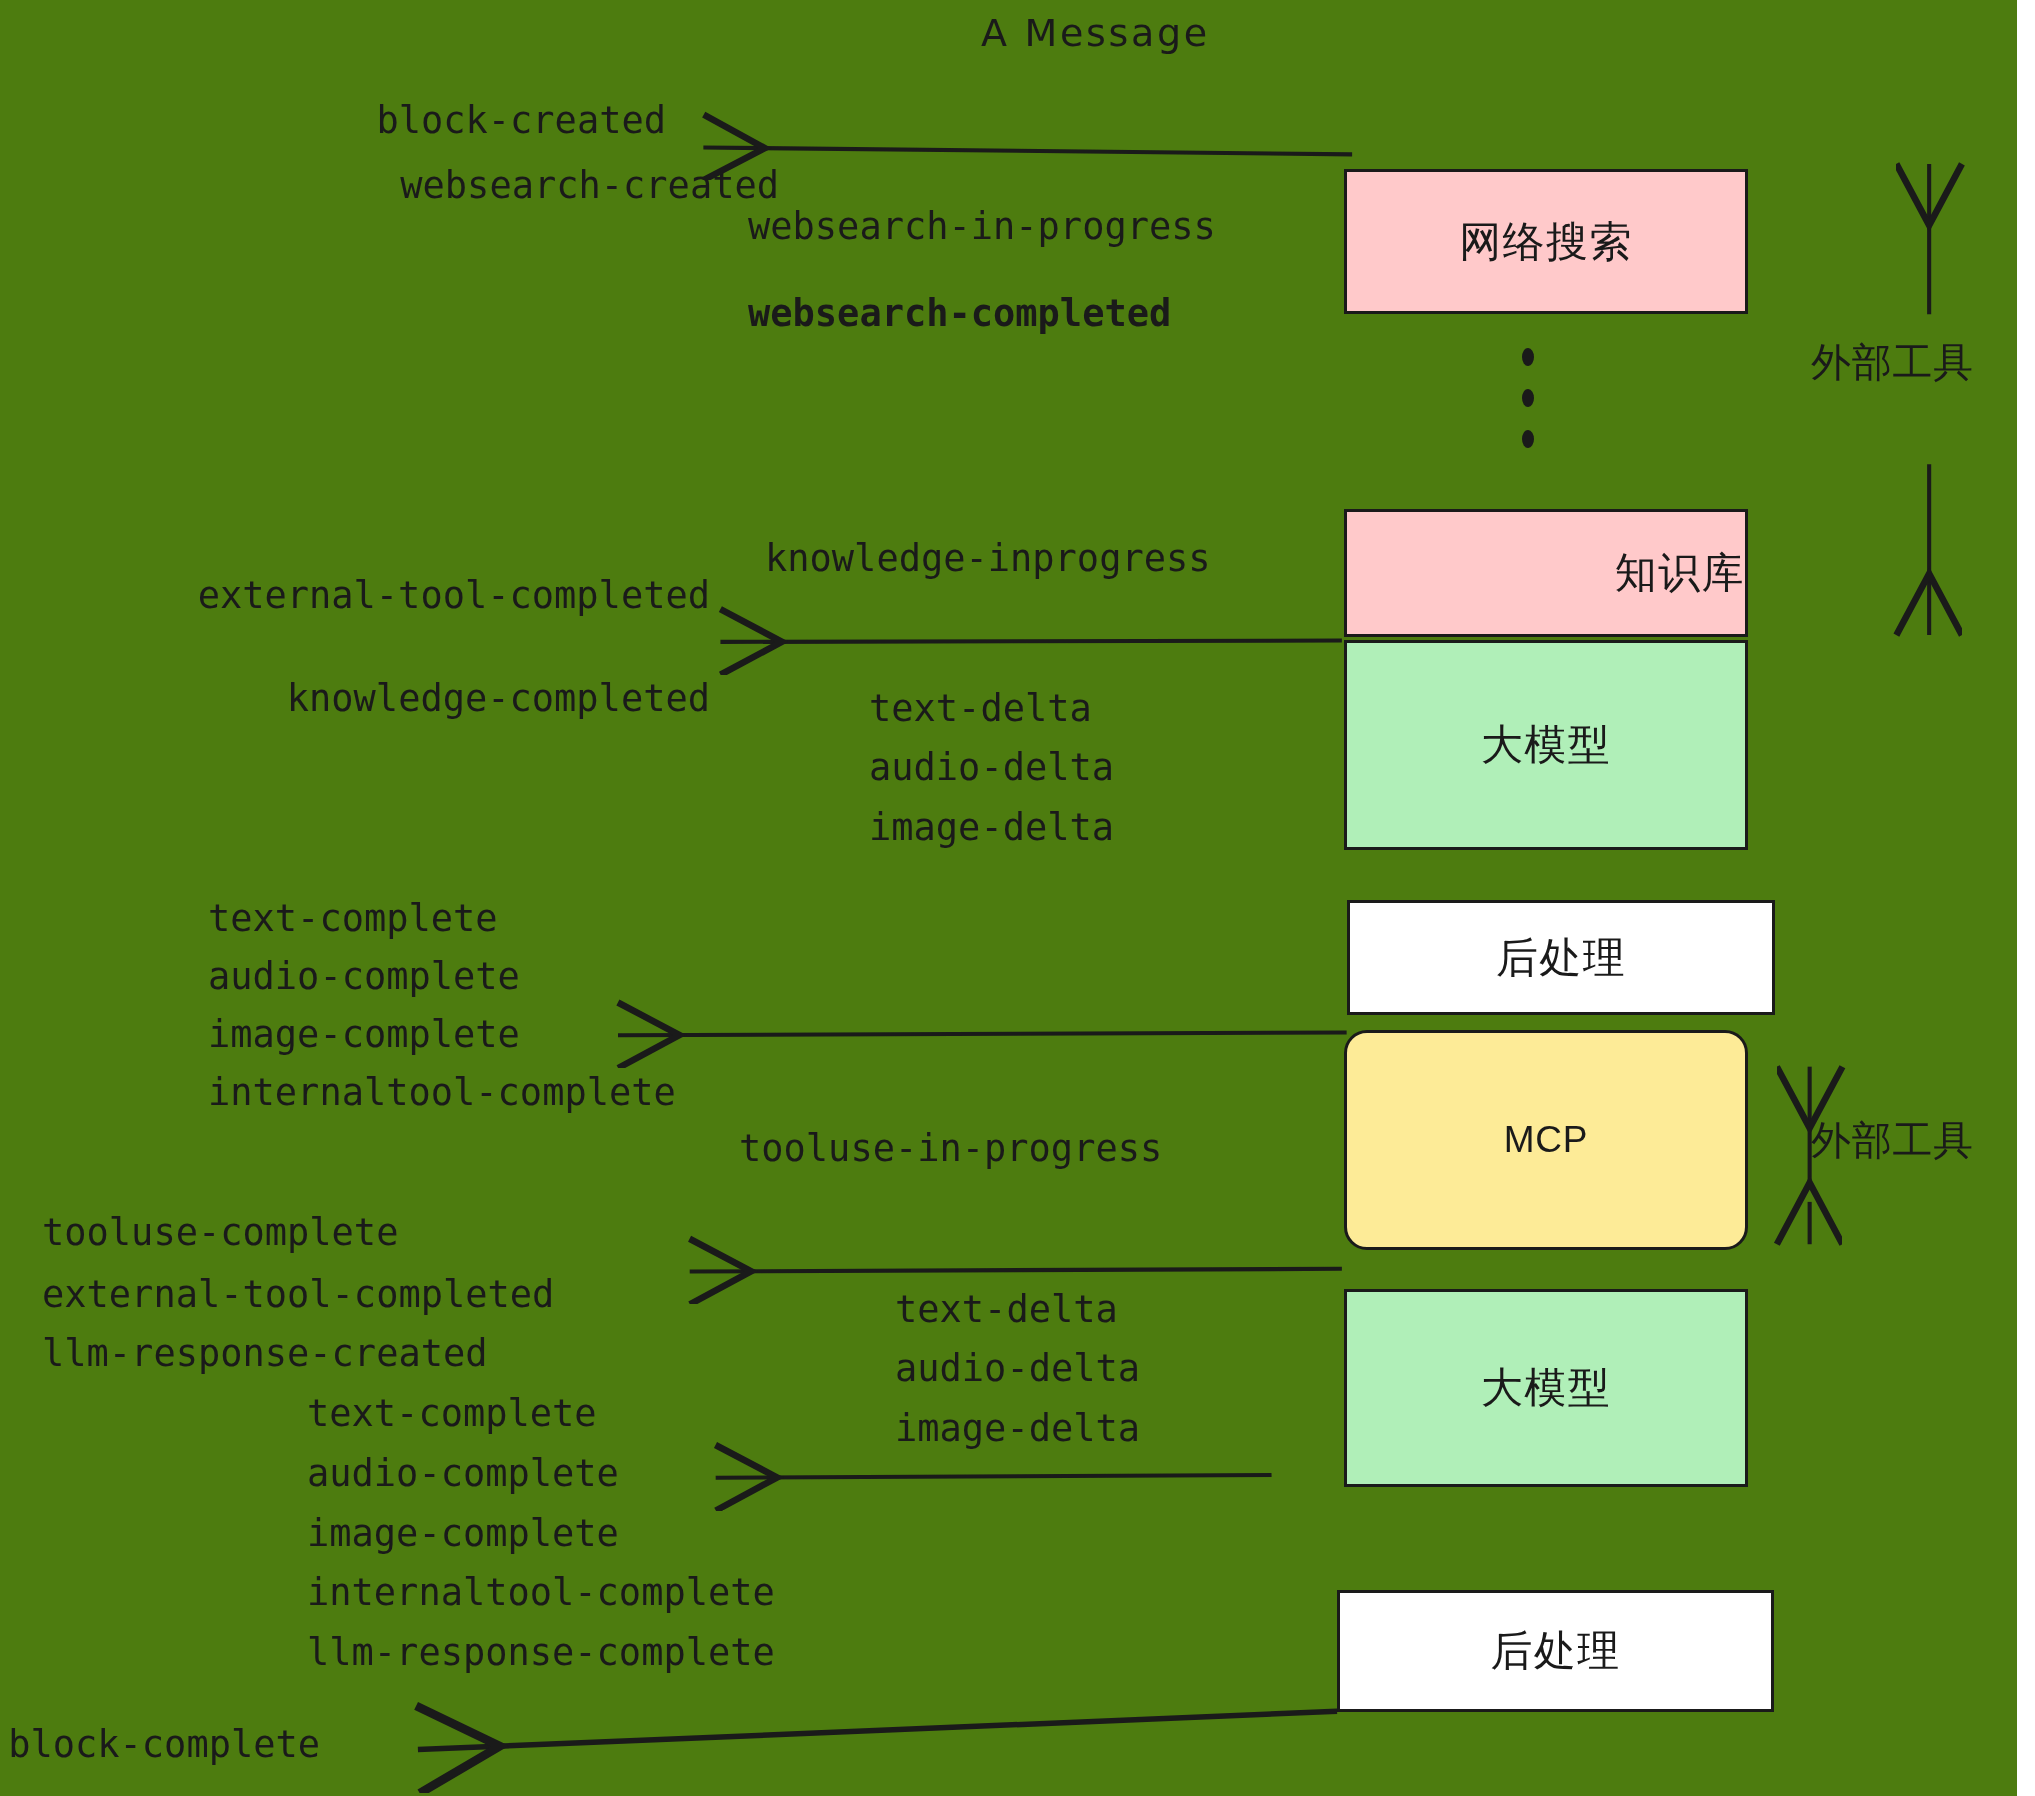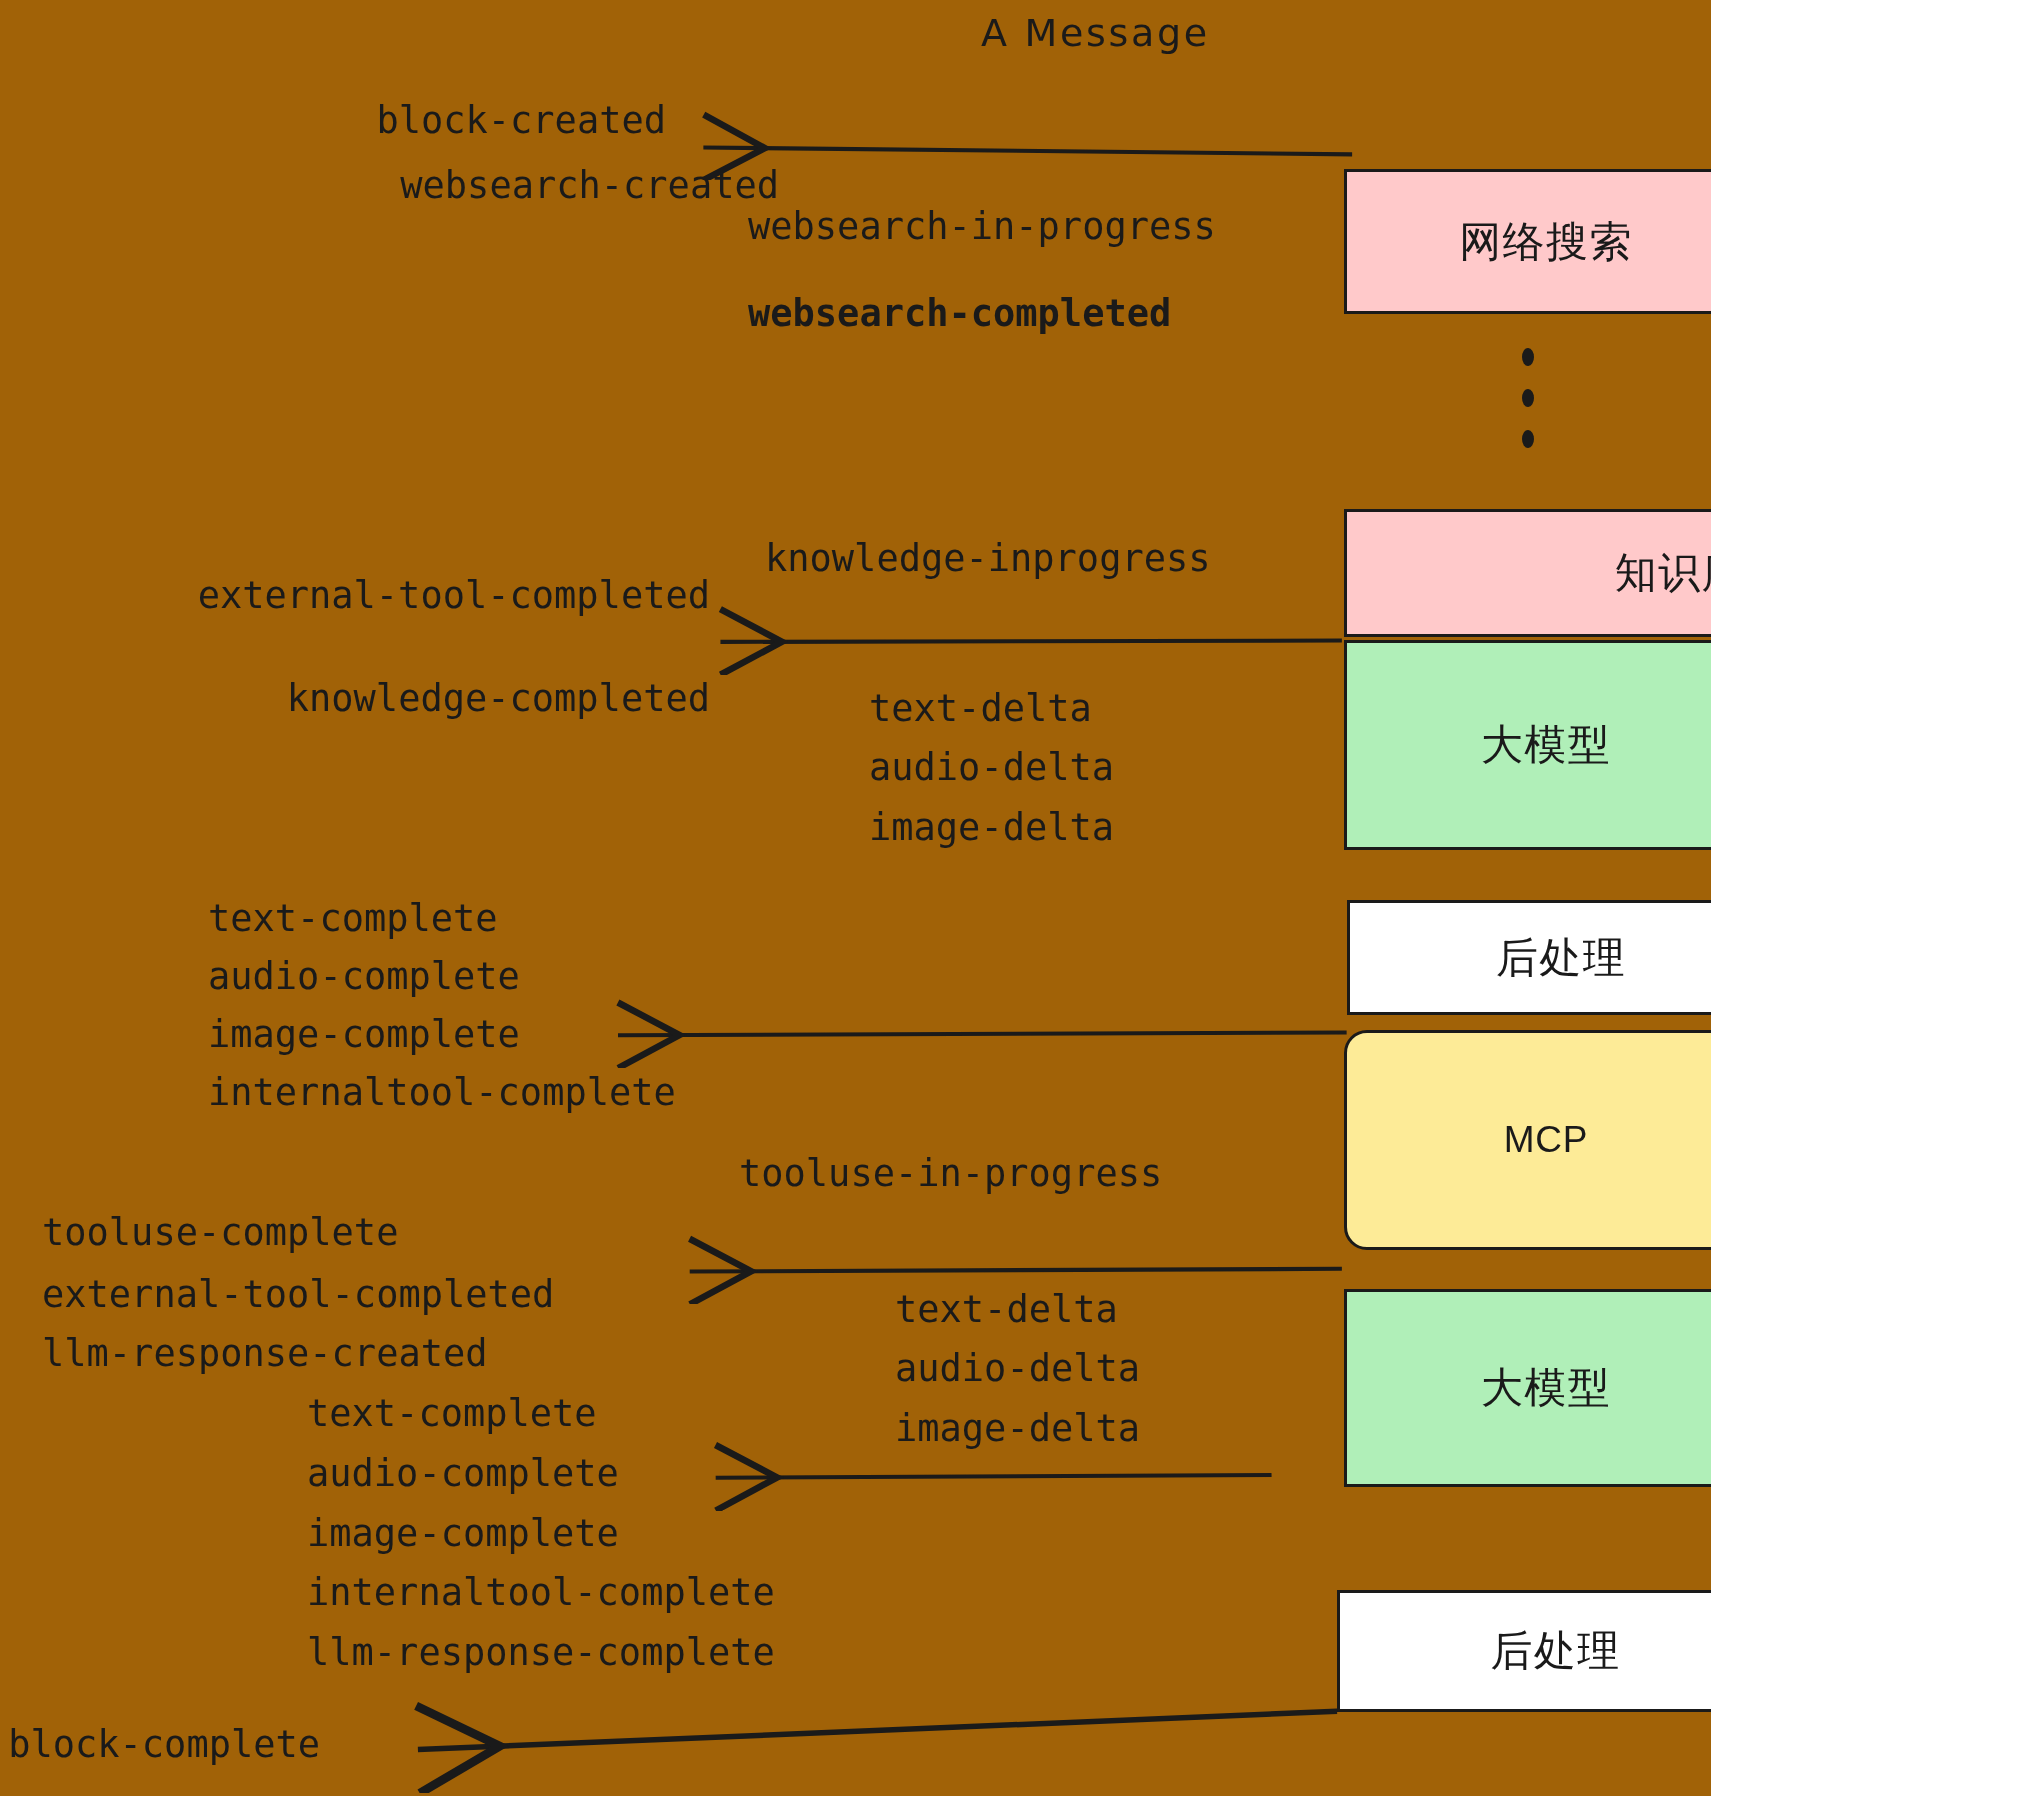--- a/index.html
+++ b/index.html
@@ -1,19 +1,19 @@
 <!DOCTYPE html>
 <html style="font-size:11px"><head>
 <meta charset="utf-8">
 <style>
   html,body{margin:0;padding:0;background:#ffffff;}
   #stage{
     position:relative;
-    width:1711px;height:1796px;
-    background:#a16207;
+    width:2017px;height:1796px;
+    background:#4d7c0f;
     font-family:"DejaVu Sans Mono","Liberation Mono",monospace;
     overflow:hidden;
   }
   
   .lbl{
     position:absolute;
     font-family:"DejaVu Sans Mono","Liberation Mono",monospace;
     font-size:37px;
     line-height:1;
     color:#1a1a1a;
@@ -115,21 +115,21 @@
 
   <div class="lbl" style="left:869px;top:690px;">text-delta</div>
   <div class="lbl" style="left:869px;top:749px;">audio-delta</div>
   <div class="lbl" style="left:869px;top:809px;">image-delta</div>
 
   <div class="lbl" style="left:208px;top:900px;">text-complete</div>
   <div class="lbl" style="left:208px;top:958px;">audio-complete</div>
   <div class="lbl" style="left:208px;top:1016px;">image-complete</div>
   <div class="lbl" style="left:208px;top:1074px;">internaltool-complete</div>
 
-  <div class="lbl" style="left:739px;top:1155px;">tooluse-in-progress</div>
+  <div class="lbl" style="left:739px;top:1130px;">tooluse-in-progress</div>
 
   <div class="lbl" style="left:42px;top:1214px;">tooluse-complete</div>
   <div class="lbl" style="left:42px;top:1276px;">external-tool-completed</div>
   <div class="lbl" style="left:42px;top:1335px;text-align:right;">llm-response-created</div>
 
   <div class="lbl" style="left:895px;top:1291px;">text-delta</div>
   <div class="lbl" style="left:895px;top:1350px;">audio-delta</div>
   <div class="lbl" style="left:895px;top:1410px;">image-delta</div>
 
   <div class="lbl" style="left:307px;top:1395px;">text-complete</div>

